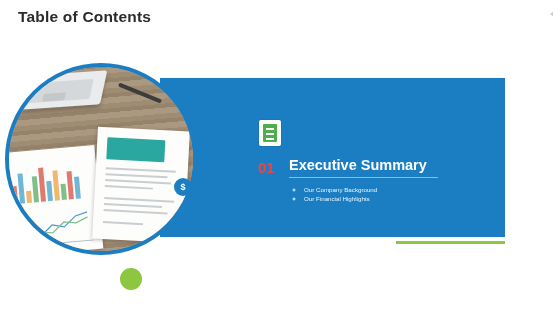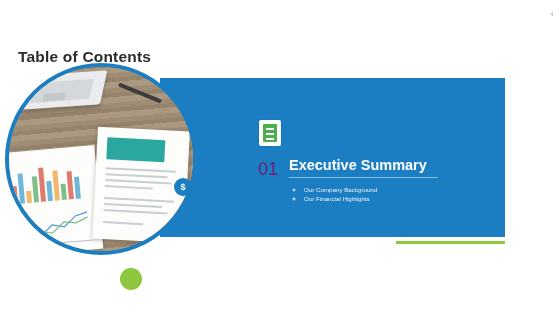--- a/index.html
+++ b/index.html
@@ -17,21 +17,20 @@
 
   
   .slide-title {
     position: absolute;
     left: 18px;
     top: 8px;
     font-size: 15.5px;
     font-weight: bold;
     color: #2b2b2b;
     letter-spacing: 0.2px;
-    margin-top: 40px;
   }
 
   
   .page-num {
     position: absolute;
     right: 7px;
     top: 12px;
     font-size: 4.5px;
     color: #9a9a9a;
   }
@@ -225,23 +224,23 @@
     left: 3px; top: 9px;
     width: 8px; height: 2px;
     background: #ffffff;
     box-shadow: 0 5px 0 0 #ffffff;
   }
 
   .num-label {
     position: absolute;
     left: 258px;
     top: 159px;
-    font-size: 18px;
-    font-weight: normal;
-    color: #701a75;
+    font-size: 15px;
+    font-weight: bold;
+    color: #ef4444;
   }
   .section-heading {
     position: absolute;
     left: 289px;
     top: 157px;
     font-size: 14.5px;
     font-weight: bold;
     color: #ffffff;
     text-align: center;
   }

